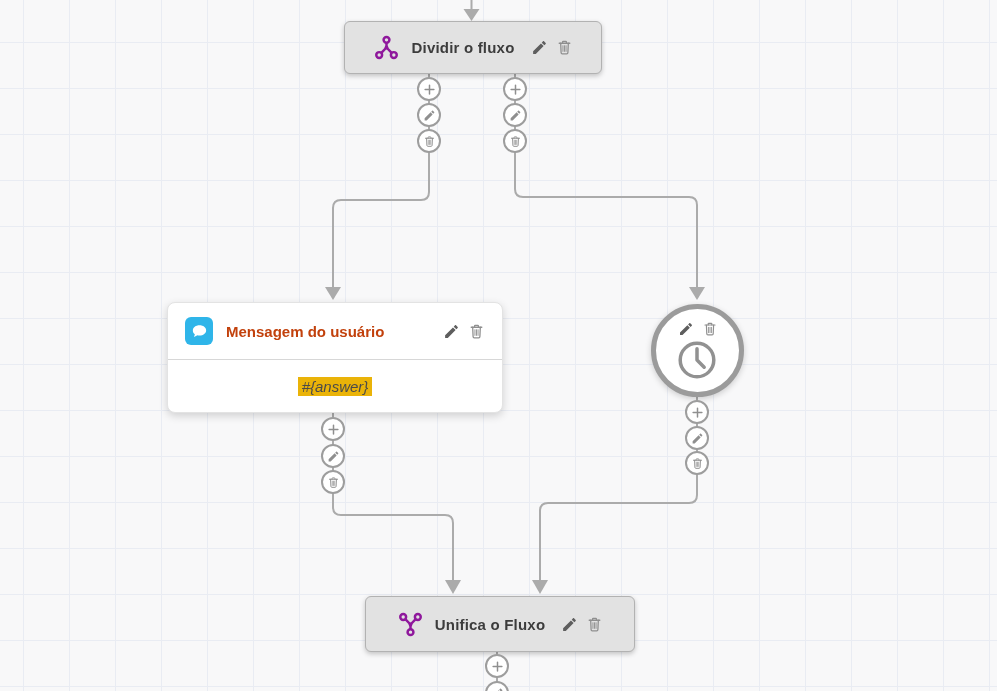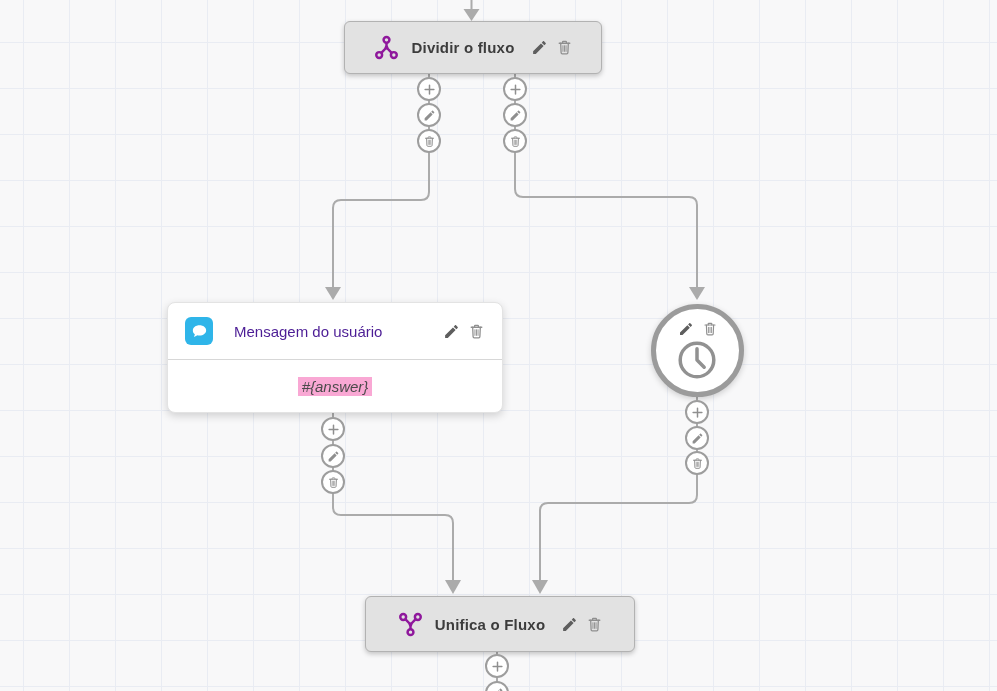--- a/index.html
+++ b/index.html
@@ -78,37 +78,37 @@
   }
   .card .type-ic {
     width: 28px; height: 28px;
     background: #2fb5e9;
     border-radius: 6px;
     display: flex; align-items: center; justify-content: center;
     flex: none;
   }
   .card .type-ic svg { width: 19px; height: 19px; }
   .card .hdr .node-lbl {
-    margin-left: 21px;
+    margin-left: 13px;
     font-size: 15px;
-    font-weight: normal;
-    color: #4c1d95;
+    font-weight: bold;
+    color: #c2410c;
   }
   .card .hdr .act.edit { margin-left: auto; }
   .card .bdy {
     height: 53px;
     display: flex;
     align-items: center;
     justify-content: center;
   }
   .var-chip {
     font-size: 15px;
     font-style: italic;
     color: #4a4a4a;
-    background: #f9a8d4;
+    background: #eab308;
     padding: 1px 4px;
   }
 
   
   .cnode {
     position: absolute;
     z-index: 2;
     box-sizing: border-box;
     width: 93px; height: 93px;
     background: #ffffff;

